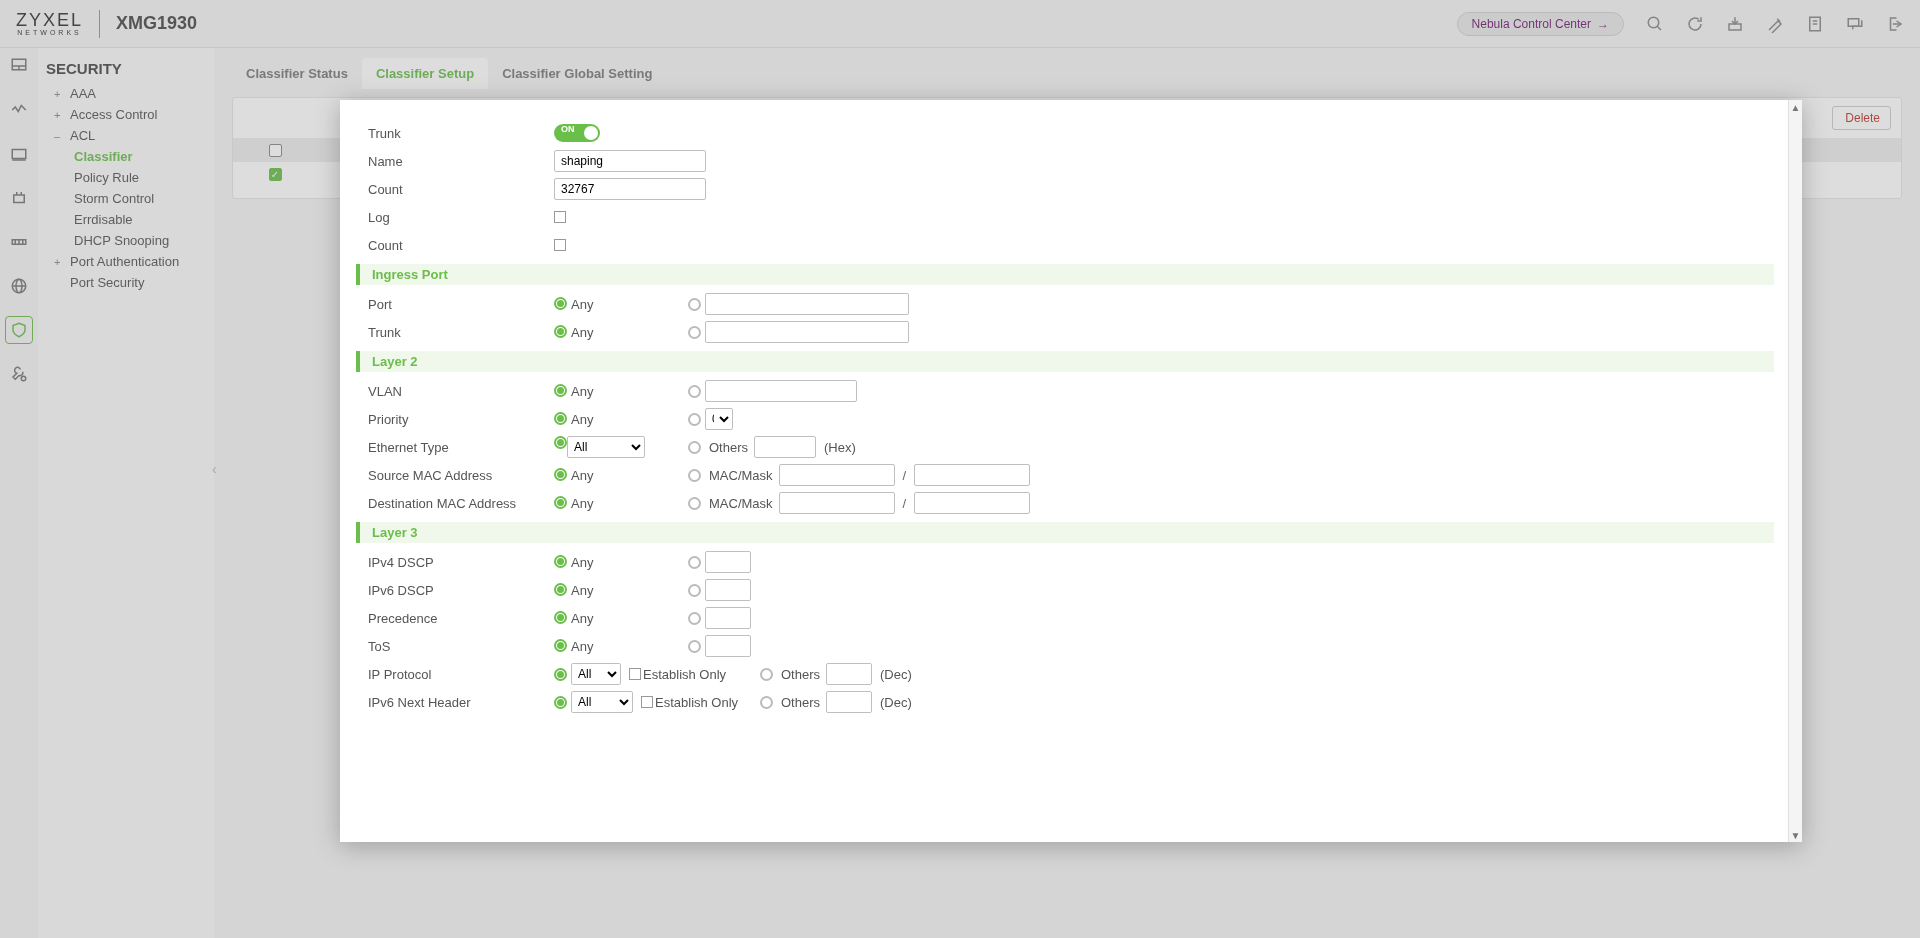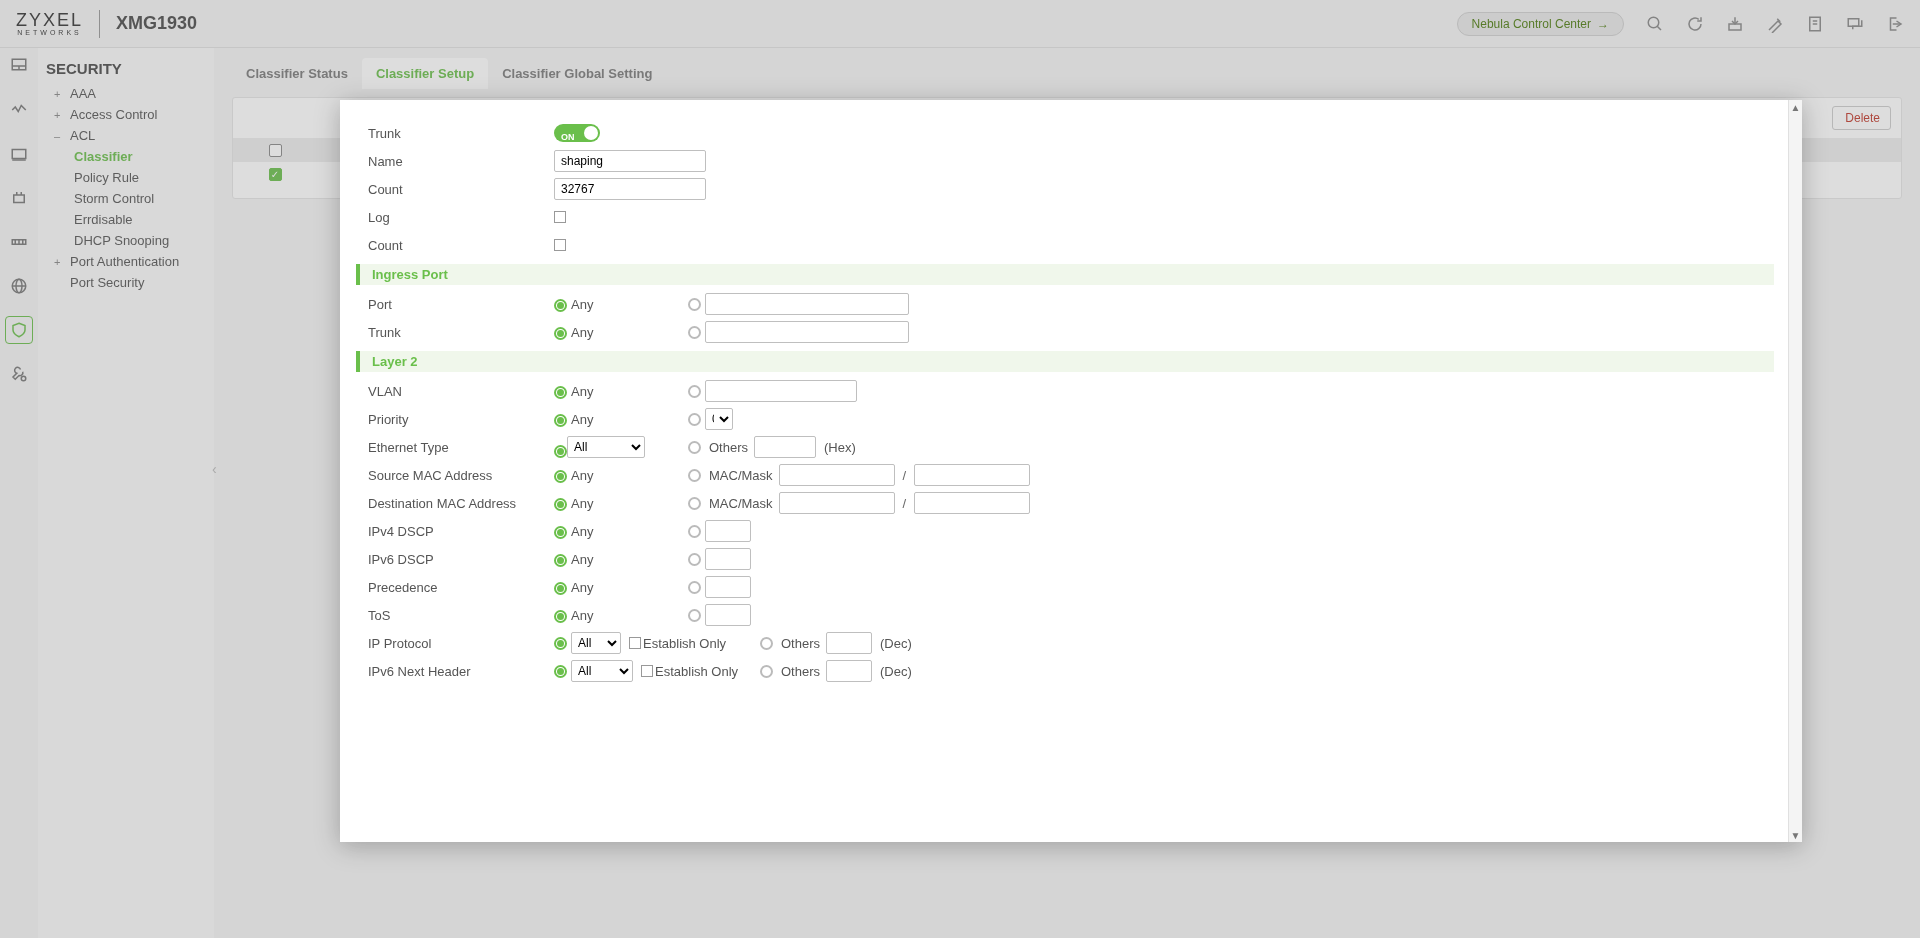--- a/index.html
+++ b/index.html
@@ -4,21 +4,21 @@
 <style>
 * { box-sizing: border-box; margin: 0; padding: 0; }
 body { font-family: -apple-system, BlinkMacSystemFont, "Segoe UI", Arial, sans-serif; font-size: 13px; color: #4a4a4a; background: #f4f4f4; overflow: hidden; }
 .topbar { height: 48px; background: #f4f4f4; display: flex; align-items: center; padding: 0 16px; border-bottom: 1px solid #e0e0e0; }
 .logo-block { display: flex; align-items: center; gap: 16px; }
 .logo { font-weight: 400; font-size: 18px; letter-spacing: 2px; color: #333; line-height: 0.9; }
 .logo-sub { font-size: 7px; letter-spacing: 3px; color: #333; display: block; text-align: center; }
 .logo-sep { width: 1px; height: 28px; background: #999; }
 .model { font-size: 18px; font-weight: 600; color: #4a4a4a; }
 .top-spacer { flex: 1; }
-.ncc-btn { background: #e9e9e9; border: 1px solid #d0d0d0; border-radius: 14px; padding: 4px 14px; color: #4d7c0f; font-size: 12px; cursor: pointer; display: flex; align-items: center; gap: 6px; }
+.ncc-btn { background: #e9e9e9; border: 1px solid #d0d0d0; border-radius: 14px; padding: 4px 14px; color: #701a75; font-size: 12px; cursor: pointer; display: flex; align-items: center; gap: 6px; }
 .top-icons { display: flex; gap: 22px; margin-left: 22px; align-items: center; }
 .top-icon { width: 18px; height: 18px; color: #888; cursor: pointer; }
 
 .main { display: flex; height: calc(100vh - 48px); }
 .railbar { width: 38px; background: #f4f4f4; display: flex; flex-direction: column; align-items: center; padding-top: 4px; gap: 16px; }
 .rail-icon { width: 28px; height: 28px; display: flex; align-items: center; justify-content: center; color: #777; cursor: pointer; border-radius: 4px; }
 .rail-icon.active { border: 1px solid #6abf4b; color: #6abf4b; }
 .sidebar { width: 176px; background: #fafafa; padding: 12px 8px; }
 .sidebar-title { font-size: 15px; font-weight: 600; color: #4a4a4a; margin-bottom: 6px; }
 .tree-item { padding: 3px 0 3px 8px; font-size: 13px; color: #555; cursor: pointer; display: flex; align-items: center; gap: 6px; }
@@ -44,41 +44,41 @@
 
 .modal-backdrop { position: fixed; inset: 0; background: rgba(120,120,120,0.25); z-index: 50; }
 .modal { position: fixed; left: 340px; top: 100px; right: 118px; bottom: 96px; background: #fff; z-index: 60; box-shadow: 0 4px 24px rgba(0,0,0,0.25); overflow: hidden; }
 .scrollbar { position: absolute; right: 0; top: 0; bottom: 0; width: 14px; background: #f4f4f4; border-left: 1px solid #e0e0e0; }
 .scroll-up { position: absolute; top: 0; left: 0; right: 0; height: 14px; display: flex; align-items: center; justify-content: center; color: #777; font-size: 10px; cursor: pointer; }
 .scroll-down { position: absolute; bottom: 0; left: 0; right: 0; height: 14px; display: flex; align-items: center; justify-content: center; color: #777; font-size: 10px; cursor: pointer; }
 .modal-inner { padding: 20px 28px 40px 28px; }
 
 .form-row { display: flex; align-items: center; min-height: 26px; margin-bottom: 2px; }
 .form-label { width: 186px; color: #555; }
-.toggle { width: 46px; height: 18px; border-radius: 10px; background: #6abf4b; position: relative; cursor: pointer; display: flex; align-items: flex-end; }
+.toggle { width: 46px; height: 18px; border-radius: 10px; background: #6abf4b; position: relative; cursor: pointer; display: flex; align-items: flex-start; }
 .toggle-text { color: #fff; font-size: 9px; font-weight: 600; margin-left: 7px; }
 .toggle-knob { width: 14px; height: 14px; background: #fff; border-radius: 50%; position: absolute; right: 2px; top: 2px; }
 .text-input { border: 1px solid #bfbfbf; height: 22px; padding: 0 6px; font-size: 12px; border-radius: 2px; }
 .text-input.w130 { width: 152px; }
 .text-input.w200 { width: 204px; }
 .text-input.w60 { width: 62px; }
 .text-input.w46 { width: 46px; }
 .text-input.w115 { width: 116px; }
 .select-input { border: 1px solid #bfbfbf; height: 22px; padding: 0 2px; font-size: 12px; border-radius: 2px; background:#fff; }
 .select-input.w78 { width: 78px; }
 .select-input.w50 { width: 50px; }
 .select-input.w28 { width: 28px; }
 .small-chk { width: 12px; height: 12px; border: 1px solid #999; background: #fff; cursor: pointer; }
 
 .section-head { background: #f0f7eb; border-left: 4px solid #6abf4b; color: #6abf4b; font-weight: 600; padding: 3px 12px; margin: 6px 0 6px -12px; }
 .radio { width: 13px; height: 13px; border: 2px solid #6abf4b; border-radius: 50%; background: #fff; cursor: pointer; display: inline-flex; align-items: center; justify-content: center; vertical-align: middle; }
 .radio.on::after { content: ""; width: 7px; height: 7px; background: #6abf4b; border-radius: 50%; }
 .radio.off { border-color: #bbb; }
 .option-lbl { margin-left: 4px; margin-right: 10px; color: #555; }
-.col-radio1 { display: flex; align-items: flex-end; width: 134px; }
+.col-radio1 { display: flex; align-items: flex-start; width: 134px; }
 .col-radio2 { display: flex; align-items: center; gap: 4px; }
 .sep-slash { margin: 0 4px; color: #666; }
 </style>
 </head>
 <body>
 
 <div class="topbar">
   <div class="logo-block">
     <div>
       <span class="logo">ZYXEL</span>
@@ -378,20 +378,21 @@
         </div>
       <div class="col-radio2">
           <span class="radio off"></span>
           <span class="option-lbl" style="margin-right:2px">MAC/Mask</span>
           <input class="text-input w115" style="">
           <span class="sep-slash">/</span>
           <input class="text-input w115" style="">
         </div>
     </div>
 
+    <div class="section-head">Layer 3</div>
 
     <div class="form-row">
       <div class="form-label">IPv4 DSCP</div>
       <div class="col-radio1">
           <span class="radio on"></span>
           <span class="option-lbl">Any</span>
         </div>
       <div class="col-radio2">
           <span class="radio off"></span>
           <input class="text-input w46" style="">

